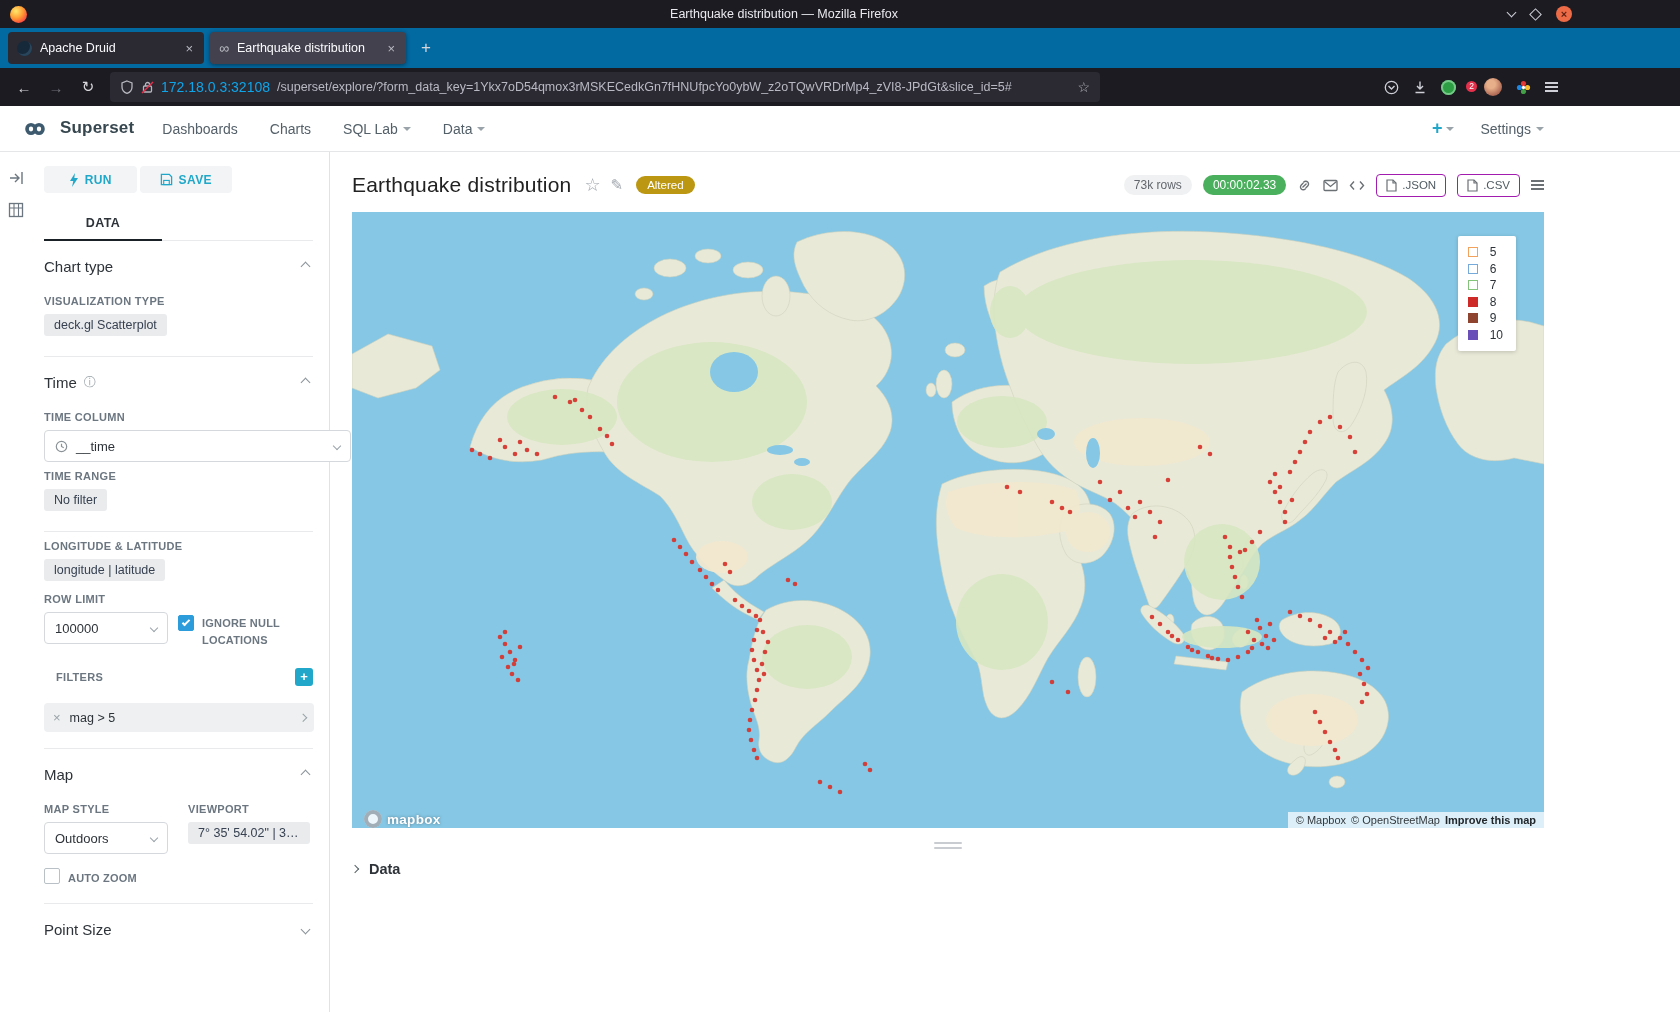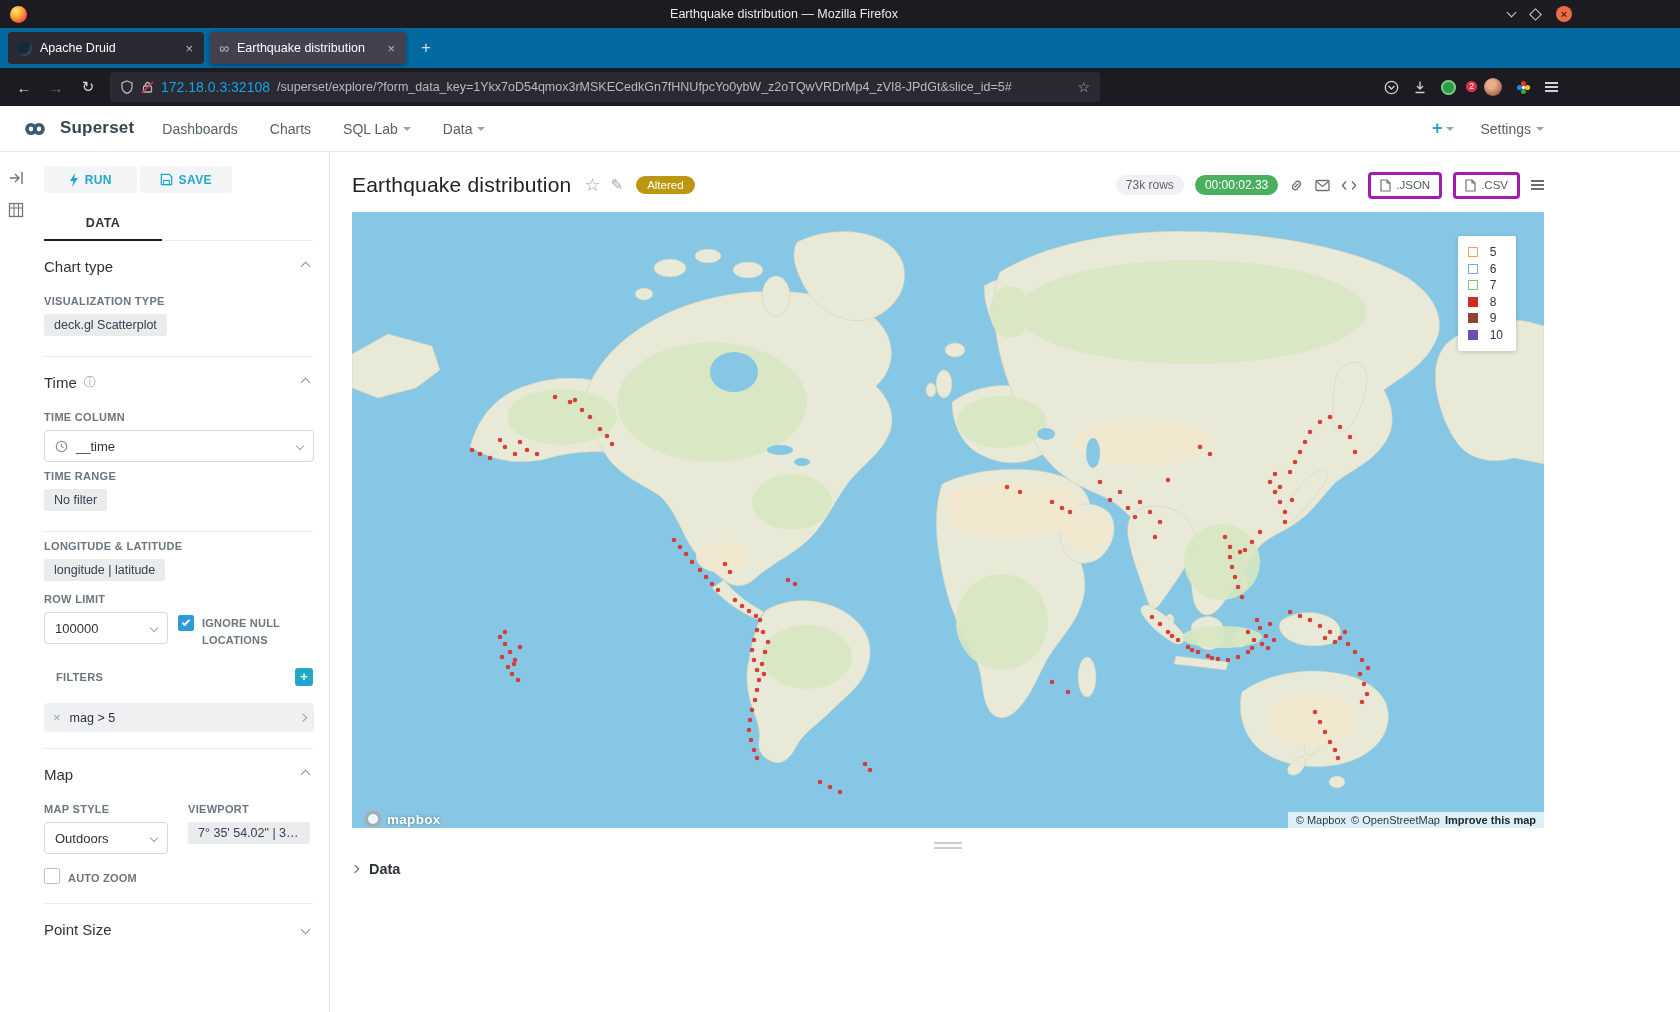--- a/index.html
+++ b/index.html
@@ -66,21 +66,21 @@
   .ptab{display:inline-block;width:118px;text-align:center;padding:9px 0;font-size:12.5px;font-weight:bold;color:#2d3339;border-bottom:2px solid #1b2227;margin-bottom:-1px;letter-spacing:.4px}
   .sec-head{display:flex;align-items:center;justify-content:space-between;padding:17px 0 12px}
   .sec-left{display:flex;align-items:center;gap:7px}
   .sec-title{font-size:15px;color:#2d3339}
   .sec-head .chev{color:#8b9399;margin-right:4px}
   .info-i{color:#9aa3aa;font-size:12px}
   .ctl-label{font-size:11px;color:#6b7680;letter-spacing:.3px;font-weight:bold;margin:8px 0 7px}
   .chip{display:inline-block;background:#e9ebed;border-radius:3px;padding:4px 10px;font-size:12.5px;color:#374151;max-width:100%;white-space:nowrap;overflow:hidden;text-overflow:ellipsis}
   .select{height:32px;border:1px solid #d5d8dc;border-radius:4px;background:#fff;display:flex;align-items:center;gap:8px;padding:0 10px;font-size:13px;color:#2d3339}
   .select .chev{width:6px;height:6px;color:#9aa3aa;margin-left:auto}
-  .select.full{width:270px}
+  .select.full{width:307px}
   .select.w124{width:124px}
   .hr{border-top:1px solid #e8eaec;margin-top:16px}
   .two-col{display:flex;gap:10px}
   .two-col .col1{width:134px}
   .check-row{display:flex;gap:8px;margin-top:30px}
   .check-row.top{margin-top:0}
   .checkbox{width:16px;height:16px;border-radius:2px;border:1px solid #b9c0c6;background:#fff;flex:none;display:flex;align-items:center;justify-content:center}
   .checkbox.checked{background:#2d9cdb;border-color:#2d9cdb}
   .tick{width:4px;height:8px;border-right:2px solid #fff;border-bottom:2px solid #fff;transform:rotate(45deg);margin-top:-2px}
   .check-label{font-size:11px;color:#6b7680;line-height:1.55;font-weight:bold;letter-spacing:.2px}
@@ -96,21 +96,21 @@
   .main-head{display:flex;align-items:center;width:1192px;height:42px}
   .main-head h1{font-size:21px;font-weight:normal;color:#222;letter-spacing:.2px}
   .star{color:#a0a6ad;font-size:18px;margin-left:13px}
   .pencil{color:#a0a6ad;font-size:15px;margin-left:10px}
   .altered{background:#bc9712;color:#fff;font-size:11.5px;padding:3px 11px;border-radius:11px;margin-left:13px}
   .head-right{margin-left:auto;display:flex;align-items:center;gap:11px}
   .pill{font-size:12px;padding:3px 10px;border-radius:11px}
   .pill.gray{background:#f0f1f2;color:#62676d}
   .pill.green{background:#4bb05e;color:#fff}
   .hicon{color:#6b7075;display:flex;align-items:center}
-  .obtn{display:flex;align-items:center;gap:5px;border:3px solid #a21caf;border-radius:4px;background:#fff;padding:4px 9px;font-size:11.5px;color:#4f5b62;font-family:inherit}
+  .obtn{display:flex;align-items:center;gap:5px;border:1px solid #a21caf;border-radius:4px;background:#fff;padding:4px 9px;font-size:11.5px;color:#4f5b62;font-family:inherit}
 
   
   .map{width:1192px;height:616px;position:relative;background:#85c7e4;margin-top:6px;overflow:hidden}
   .map svg.world{position:absolute;inset:0;width:100%;height:100%}
   .legend{position:absolute;top:24px;right:28px;background:#fff;border-radius:2px;padding:8px 13px 8px 10px;box-shadow:0 1px 4px rgba(0,0,0,.18)}
   .legend-row{display:flex;align-items:center;gap:12px;height:16.5px}
   .legend-swatch{width:10px;height:10px;border:1.5px solid;flex:none}
   .legend-label{font-size:12px;color:#2d3339}
   .mb-logo{position:absolute;left:12px;bottom:0;display:flex;align-items:center;gap:5px}
   .mb-circle{width:18px;height:18px;border-radius:50%;background:rgba(255,255,255,.85);box-shadow:inset 0 0 0 4px rgba(98,115,130,.55)}

